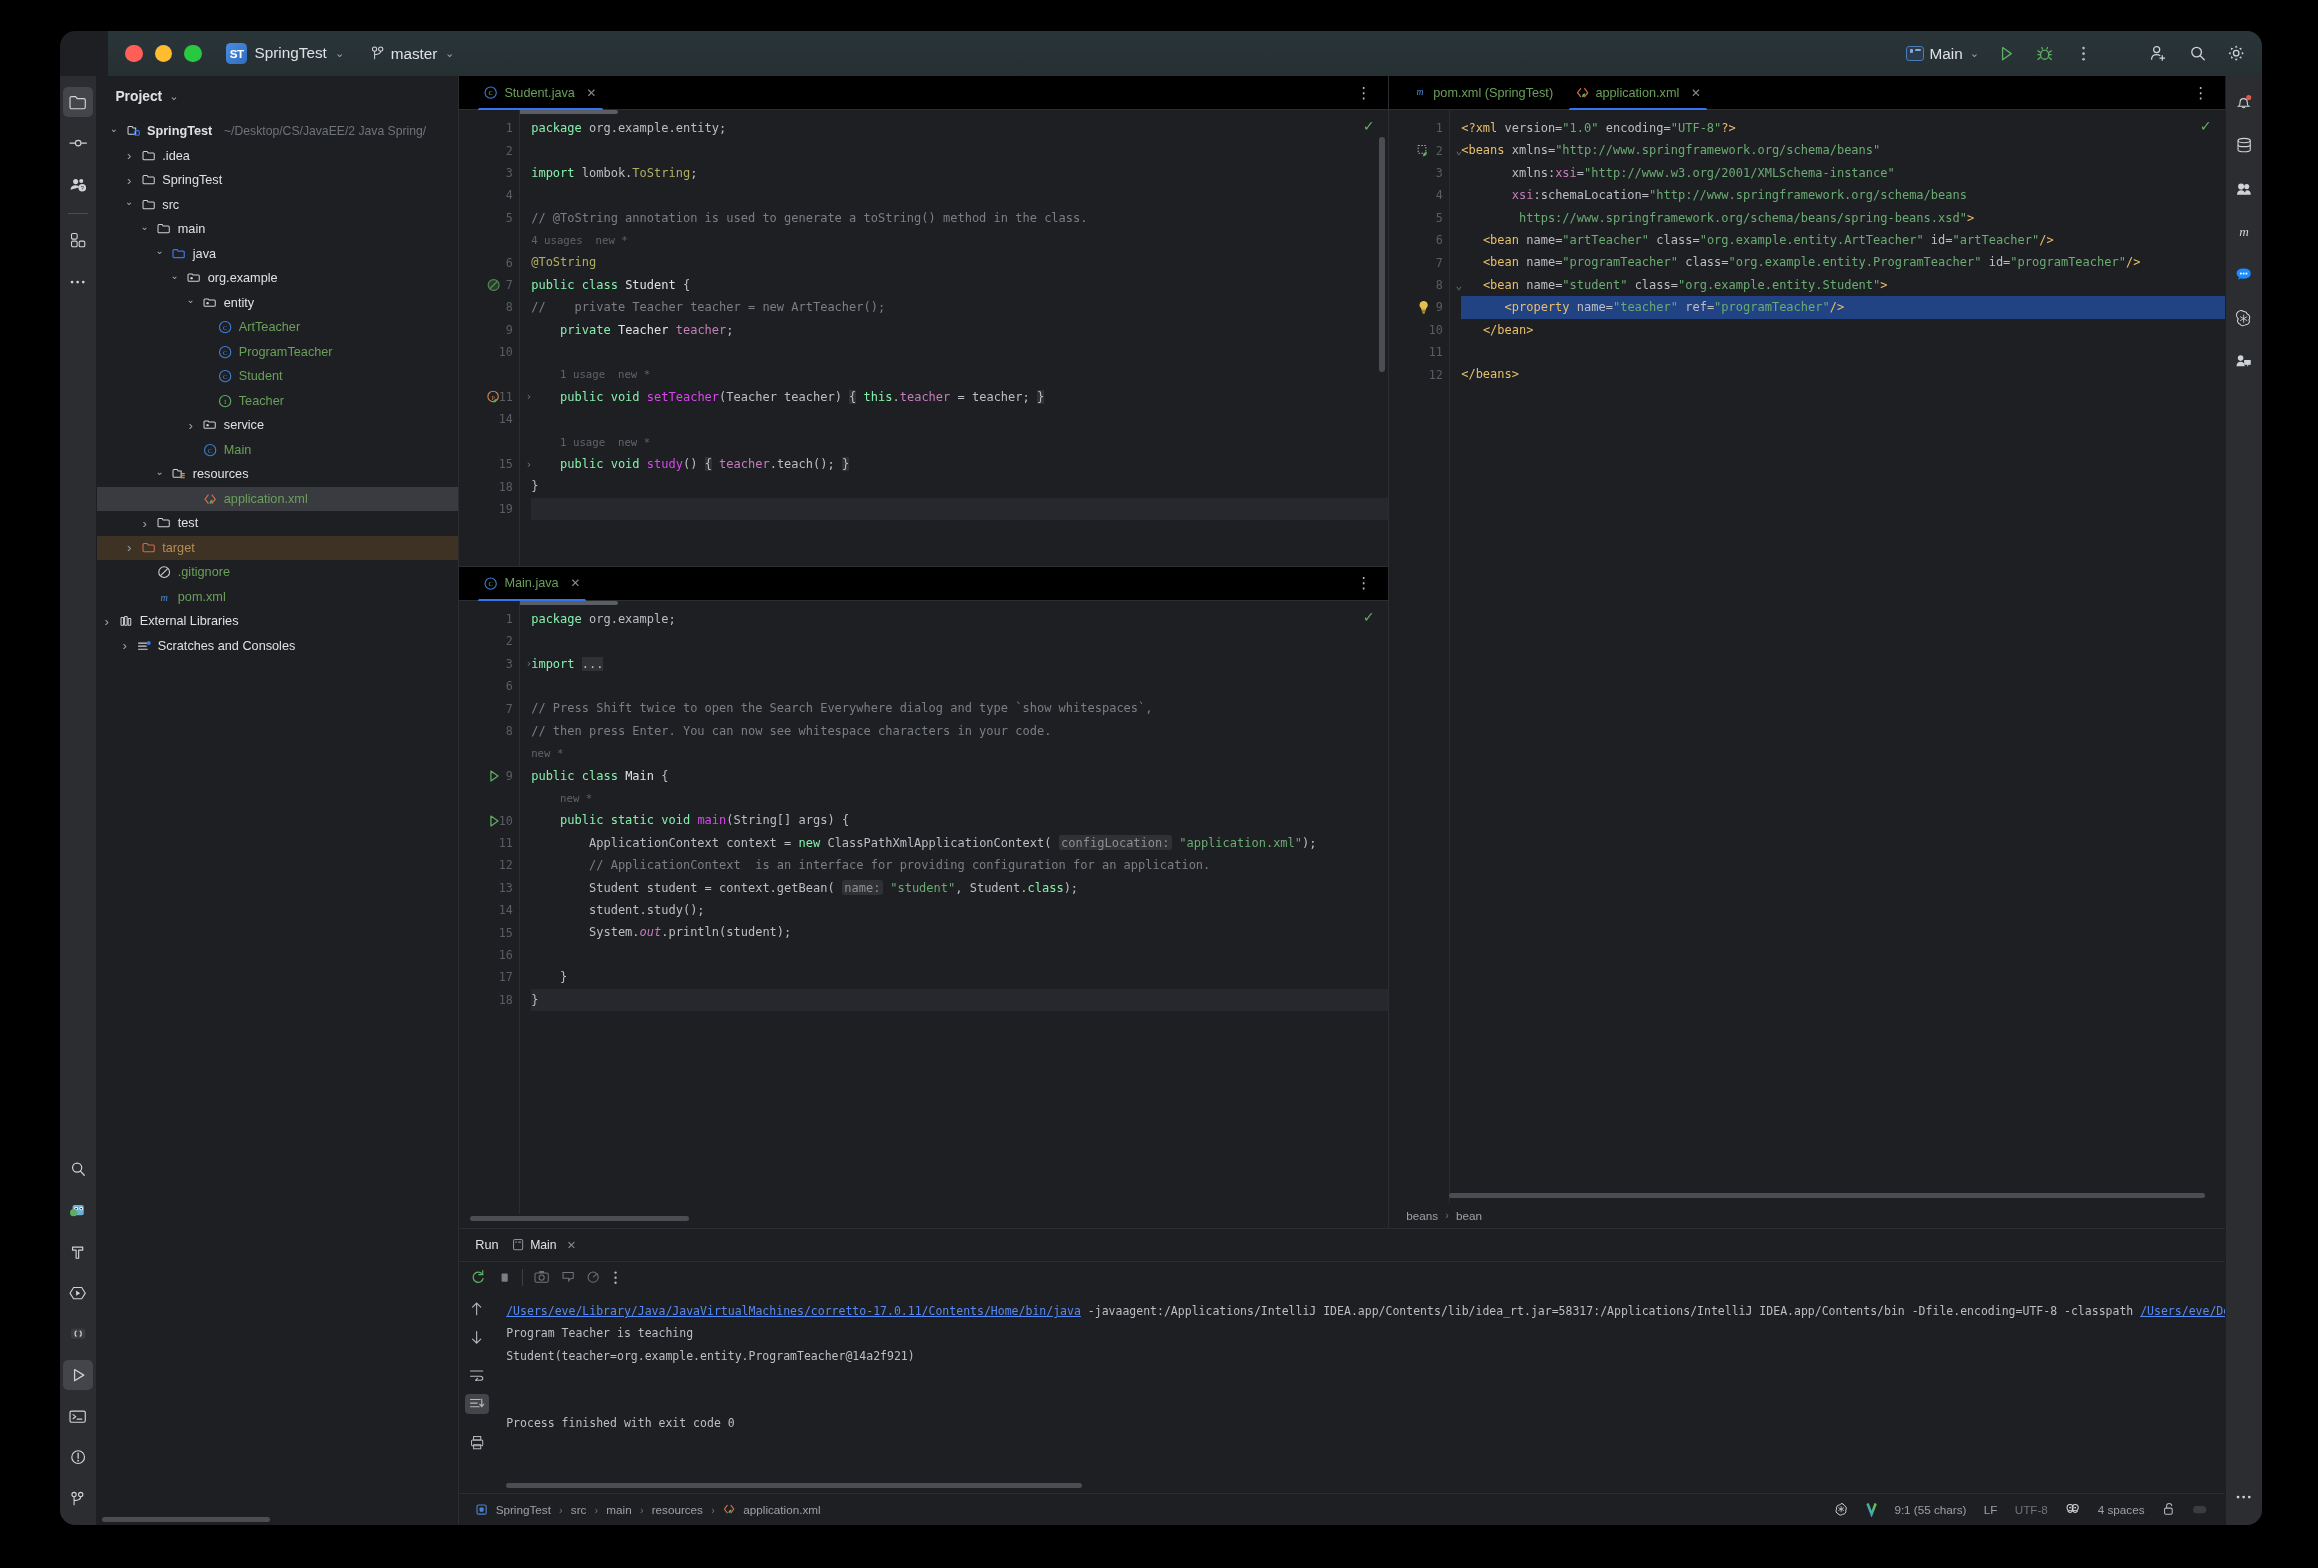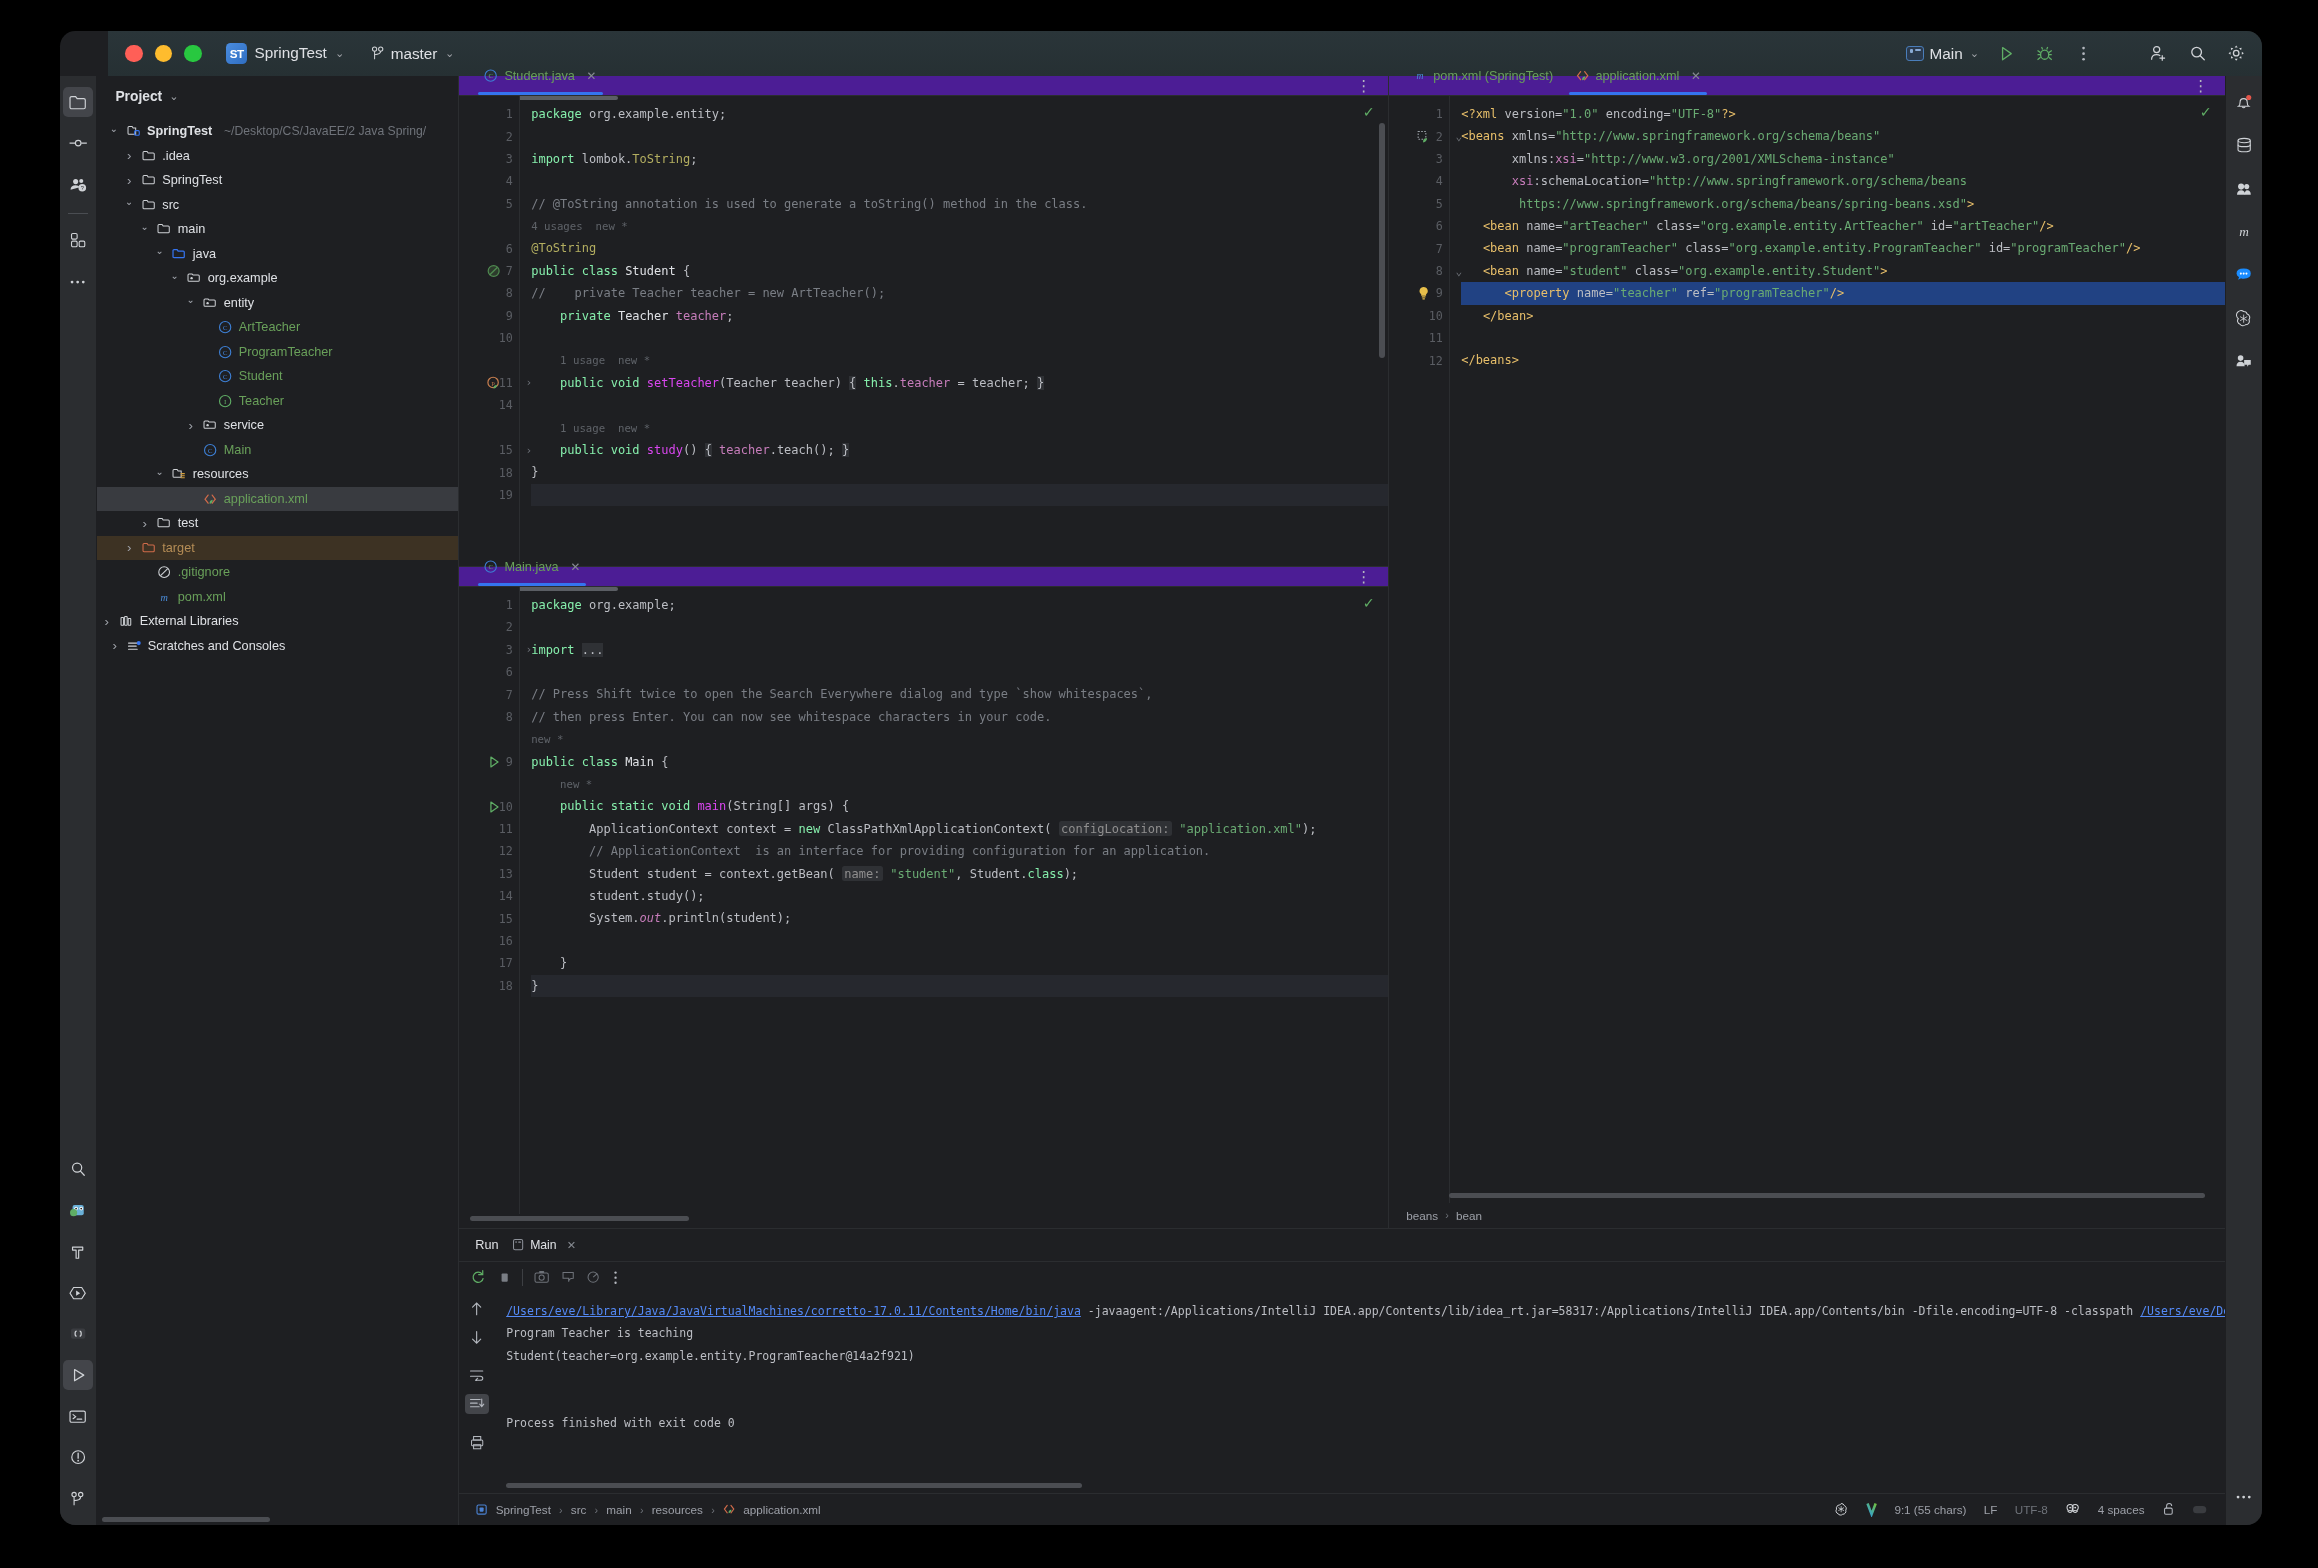--- a/index.html
+++ b/index.html
@@ -104,21 +104,21 @@
 
   
   .editors { flex: 1; display: flex; flex-direction: column; min-width: 0; }
   .split-top { flex: 1; display: flex; min-height: 0; }
 
   .ed-col { display: flex; flex-direction: column; min-width: 0; min-height: 0; }
   .ed-left { flex: 1; border-right: 0.5px solid #2b2d30; display:flex; flex-direction:column; }
   .ed-right { width: 836px; flex: none; display:flex; flex-direction:column; background:#1e1f22;}
 
   .tabbar {
-    height: 20px; background: #4c1d95; display: flex; align-items: flex-end;
+    height: 34px; background: #000000; display: flex; align-items: center;
     padding-left: 14.3px; flex: none; position: relative;
     border-bottom: 0.5px solid #2b2d30;
   }
   .tab { display: flex; align-items: center; gap: 6.6px; padding: 0 11.2px; height: 38px; font-size: 12.7px; color: #69a05a; position: relative; }
   .tab .x { color: #868a91; font-size: 11.7px; margin-left: 5.1px; }
   .tab.active:after { content:""; position:absolute; left:5.1px; right:5.1px; bottom:0; height:3.1px; background:#3574f0; border-radius:1.5px; }
   .tabbar .kebab { position: absolute; right: 16.3px; color:#b4b8bf; font-size: 15.3px; letter-spacing:0.5px;}
 
   .editor-wrap { flex: 1; display: flex; min-height: 0; position: relative; background: #1e1f22; overflow:hidden; }
   .gutter { width: 60px; flex: none; padding-top: 7.1px; background: #1e1f22; position: relative; }
@@ -591,21 +591,21 @@
             <span class="arrow right"></span>
             <span class="ico">
               <svg width="14.3" height="14.3" viewBox="0 0 28 28">
                 <rect x="4" y="7" width="5" height="15" rx="1" fill="none" stroke="#cfd2d6" stroke-width="2"></rect>
                 <rect x="11" y="5" width="5" height="17" rx="1" fill="none" stroke="#cfd2d6" stroke-width="2"></rect>
                 <rect x="18" y="9" width="5" height="13" rx="1" fill="none" stroke="#cfd2d6" stroke-width="2"></rect>
               </svg>
             </span>
             <span class="tlabel ">External Libraries</span>
           </div>
-          <div class="trow" style="padding-left: 11px;">
+          <div class="trow" style="padding-left: 21px;">
             <span class="arrow right"></span>
             <span class="ico">
               <svg width="14.3" height="14.3" viewBox="0 0 28 28">
                 <path d="M3 8 H22 M3 14 H18 M3 20 H20" stroke="#cfd2d6" stroke-width="2.2" stroke-linecap="round"></path>
                 <circle cx="23" cy="8" r="4" fill="#3574f0"></circle>
               </svg>
             </span>
             <span class="tlabel ">Scratches and Consoles</span>
           </div>
           <div class="hscroll"></div>

